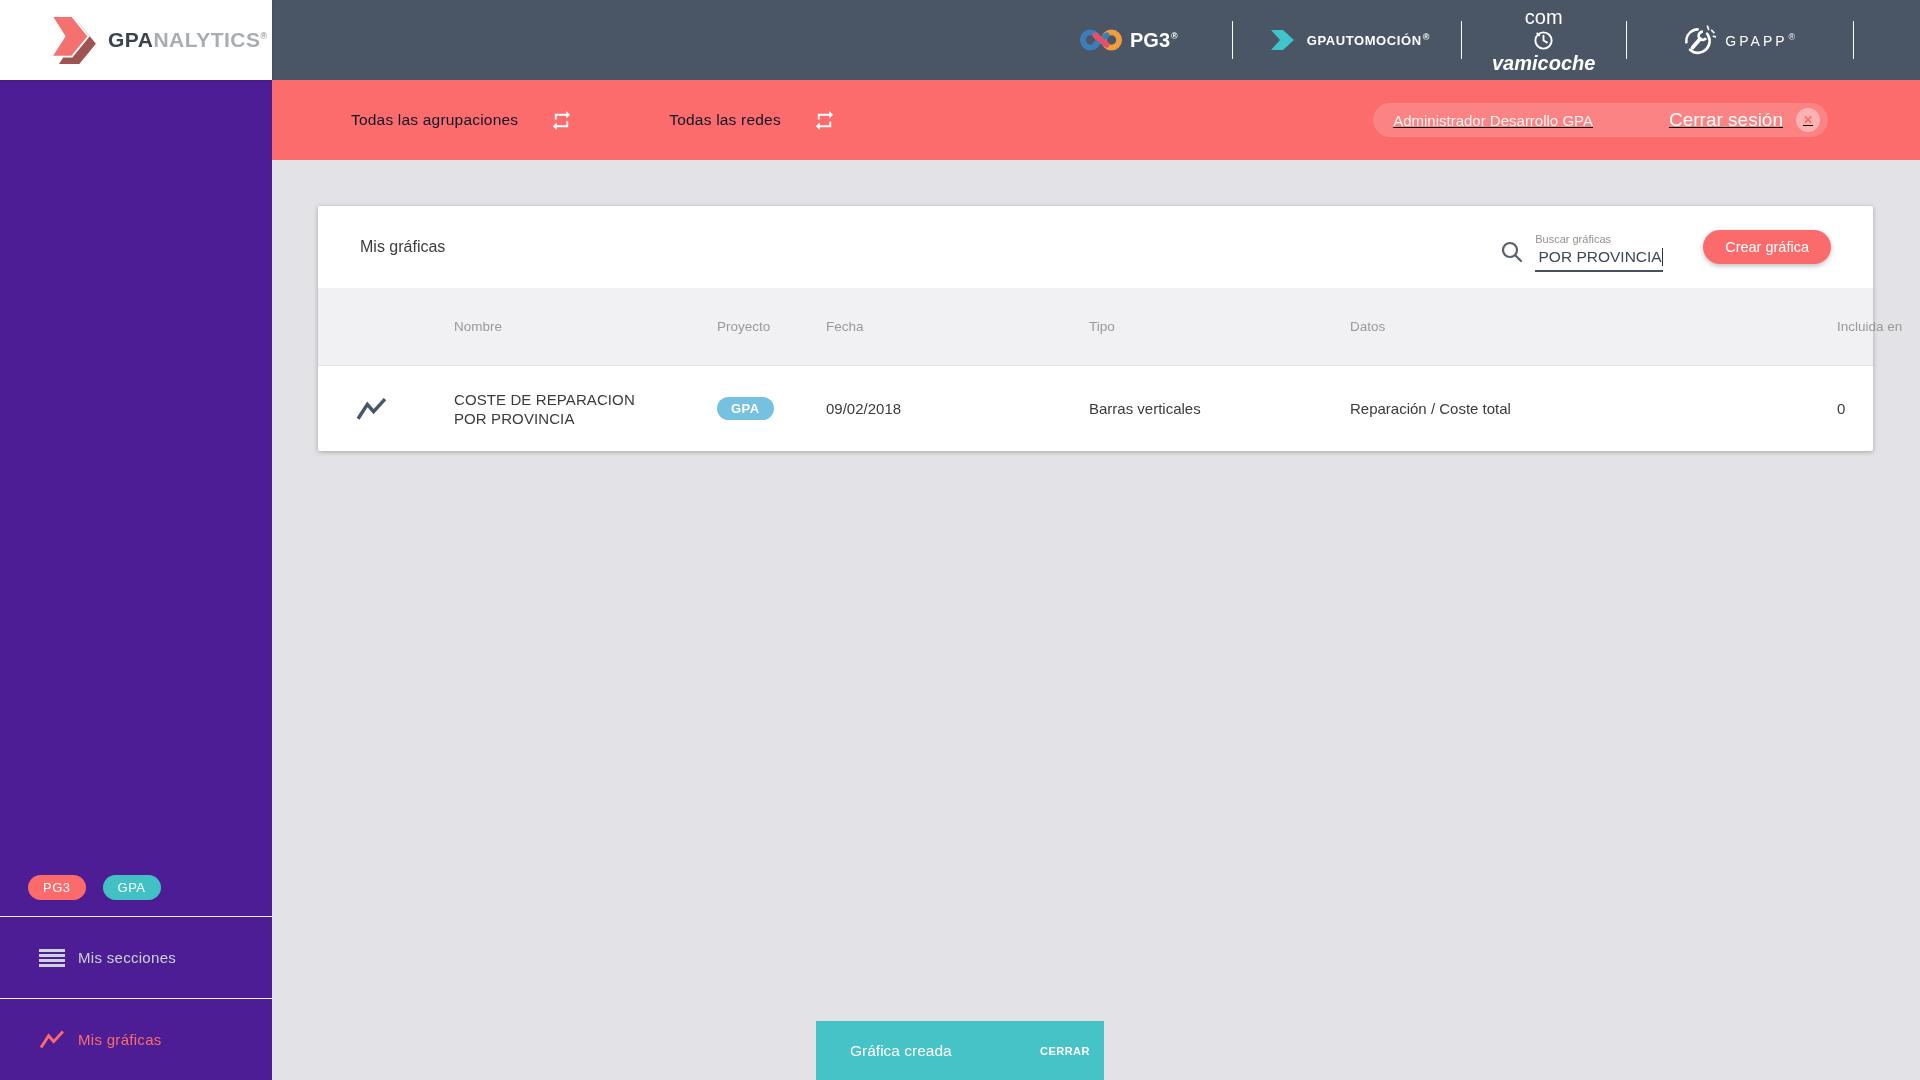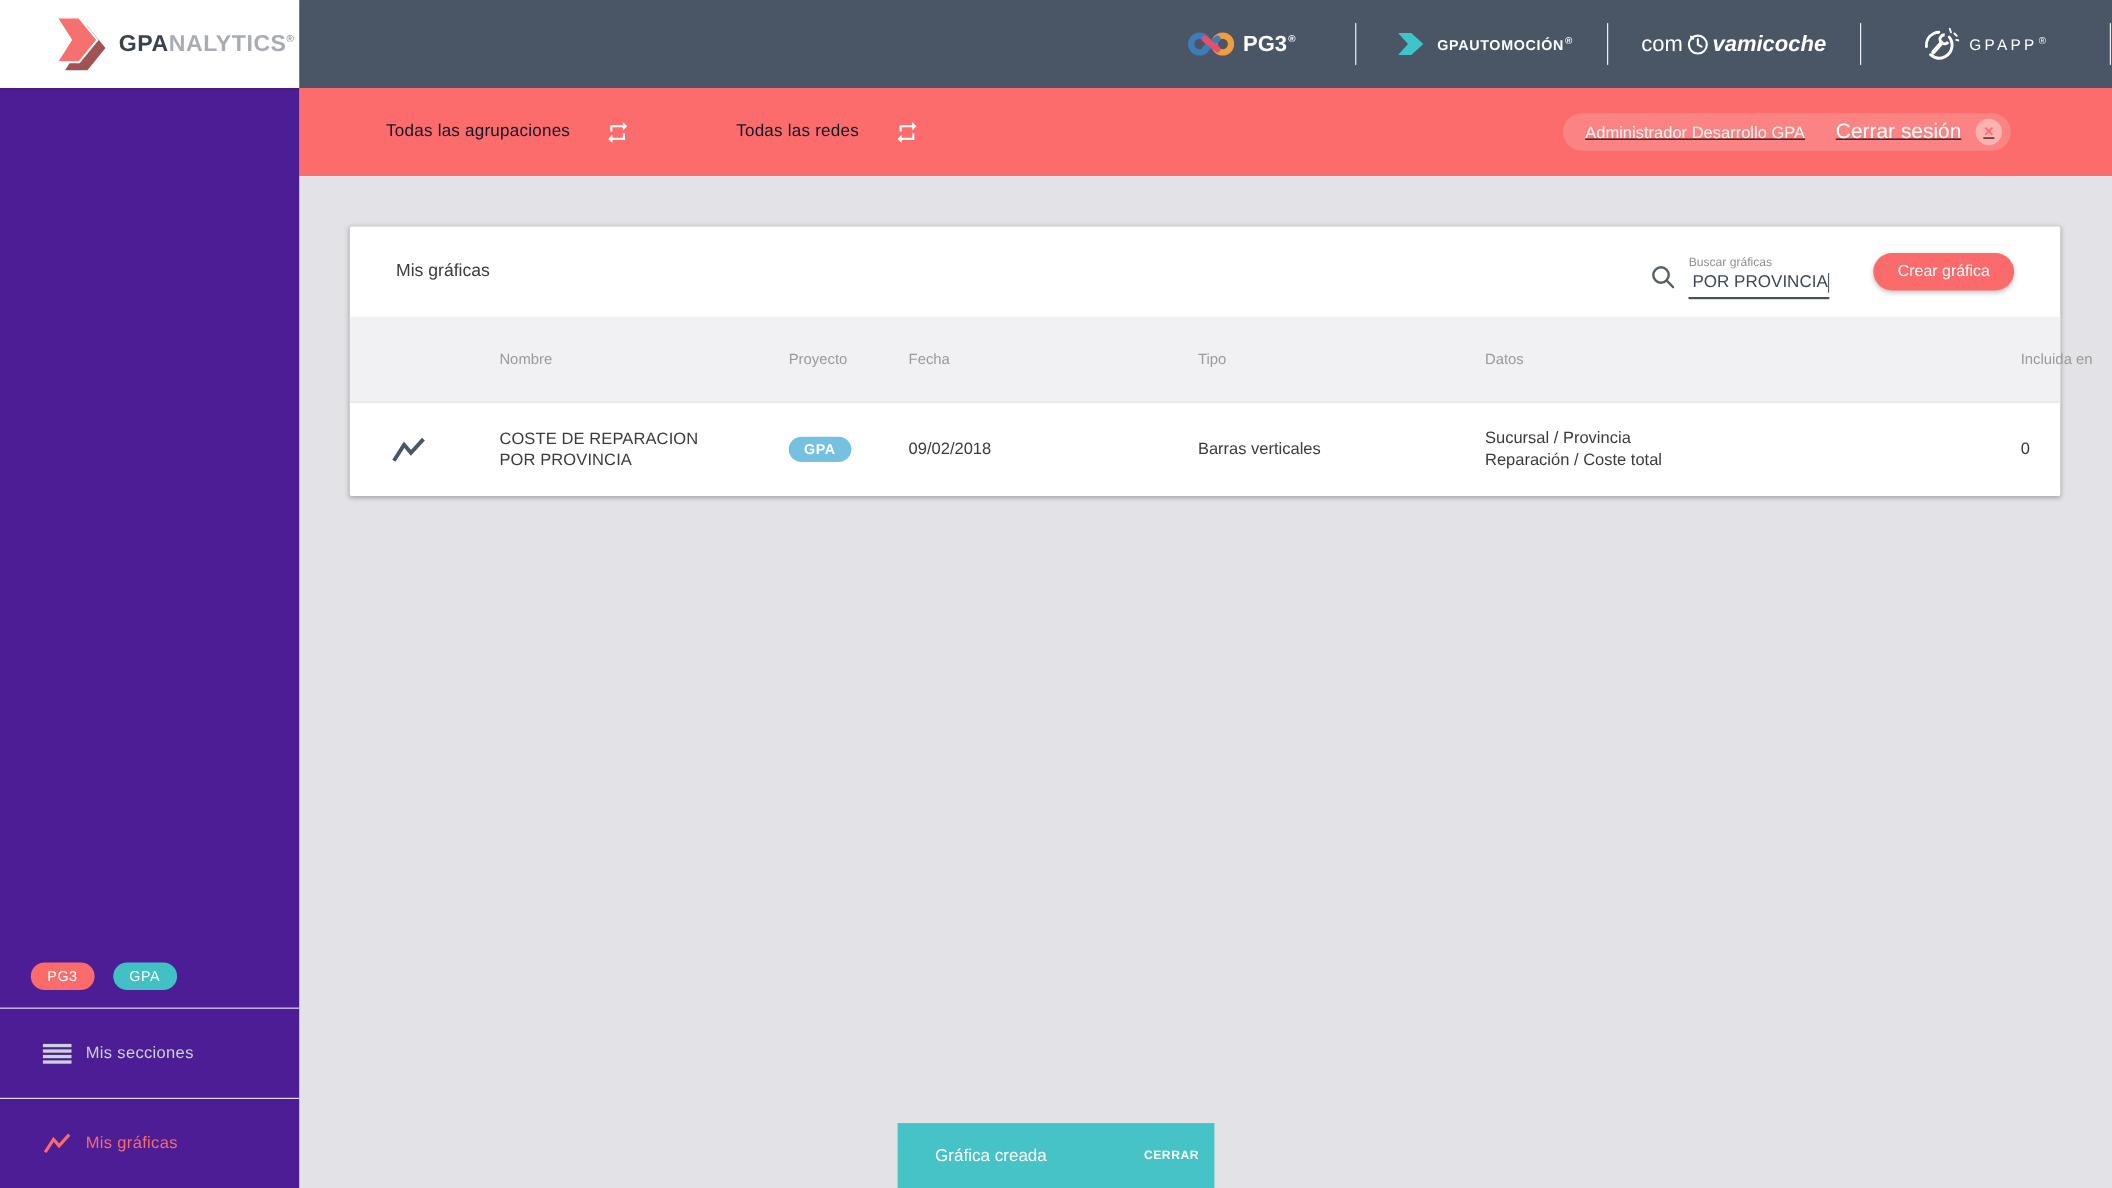--- a/index.html
+++ b/index.html
@@ -45,21 +45,21 @@
     position:absolute; left:272px; top:0; width:1648px; height:80px;
     background:#4a5565; display:flex; align-items:center; z-index:2;
   }
   .topbar-logos { position:absolute; left:808px; top:0; height:80px; display:flex; align-items:center; }
   .tb-sep { width:1px; height:38px; background:#ffffff; }
   .tb-item { display:flex; align-items:center; color:#fff; cursor:pointer; }
   .tb-pg3 .pg3-txt { font-size:20px; font-weight:600; margin-left:8px; }
   .tb-item sup { font-size:9px; vertical-align:super; margin-left:1px; }
   .tb-auto { margin:0; }
   .tb-auto .auto-txt { font-size:13px; font-weight:bold; letter-spacing:0.6px; margin-left:8px; }
-  .tb-compra { font-size:20px; }
+  .tb-compra { font-size:20px;flex-direction:column; }
   .tb-compra .c-pre { font-weight:400; }
   .tb-compra .c-post { font-weight:bold; font-style:italic; }
   .tb-compra svg { margin:0 2px; }
   .tb-gpapp .gpapp-txt { font-size:14px; letter-spacing:3px; margin-left:9px; font-weight:500; }
   .m1 { margin-left:54px; } .m2 { margin-left:36px; } .m3 { margin-left:31px; }
   .m4 { margin-left:30px; } .m5 { margin-left:55px; }
   
   .filterbar {
     position:absolute; left:272px; top:80px; width:1648px; height:80px;
     background:#fc6c6c; display:flex; align-items:center; z-index:2;
@@ -68,21 +68,21 @@
   .f1 { margin-left:79px; }
   .f2 { margin-left:96px; }
   .repeat-btn { margin-left:32px; display:flex; align-items:center; cursor:pointer; }
   .user-pill {
     margin-left:auto; margin-right:92px; height:34px; border-radius:17px;
     background:rgba(255,255,255,0.16); display:flex; align-items:center;
     padding:0 8px 0 20px;
     text-decoration:underline;
   }
   .user-name { color:rgba(255,255,255,0.92); font-size:15px; }
-  .logout-label { color:#ffffff; font-size:19px; margin-left:28px; cursor:pointer; }
+  .logout-label { color:#ffffff; font-size:19px; margin-left:76px; cursor:pointer; }
   .logout-x {
     width:24px; height:24px; border-radius:50%; background:rgba(255,255,255,0.38);
     color:#fc6c6c; font-size:12px; font-weight:bold; display:flex; align-items:center;
     justify-content:center; margin-left:13px; cursor:pointer;
   }
   
   .main { position:absolute; left:272px; top:160px; width:1648px; height:920px; }
   .card {
     position:absolute; left:46px; top:46px; width:1555px; background:#ffffff;
     border-radius:2px; box-shadow:0 1px 5px rgba(0,0,0,0.28);
@@ -280,21 +280,20 @@
       <div class="cell-icon">
         <svg width="31" height="26" viewBox="0 0 30 25">
             <polyline points="2,22 11,8 17,15 28,3" fill="none" stroke="#47566a" stroke-width="3.4"></polyline>
           </svg>
       </div>
       <div class="cell-name">COSTE DE REPARACION POR PROVINCIA</div>
       <div><span class="proj-badge">GPA</span></div>
       <div>09/02/2018</div>
       <div>Barras verticales</div>
       <div class="cell-datos">
-        <div>Sucursal / Provincia</div>
         <div>Reparación / Coste total</div>
       </div>
       <div class="cell-incl">0</div>
       <div class="kebab">
           <span></span>
           <span></span>
           <span></span>
         </div>
     </div>
 

